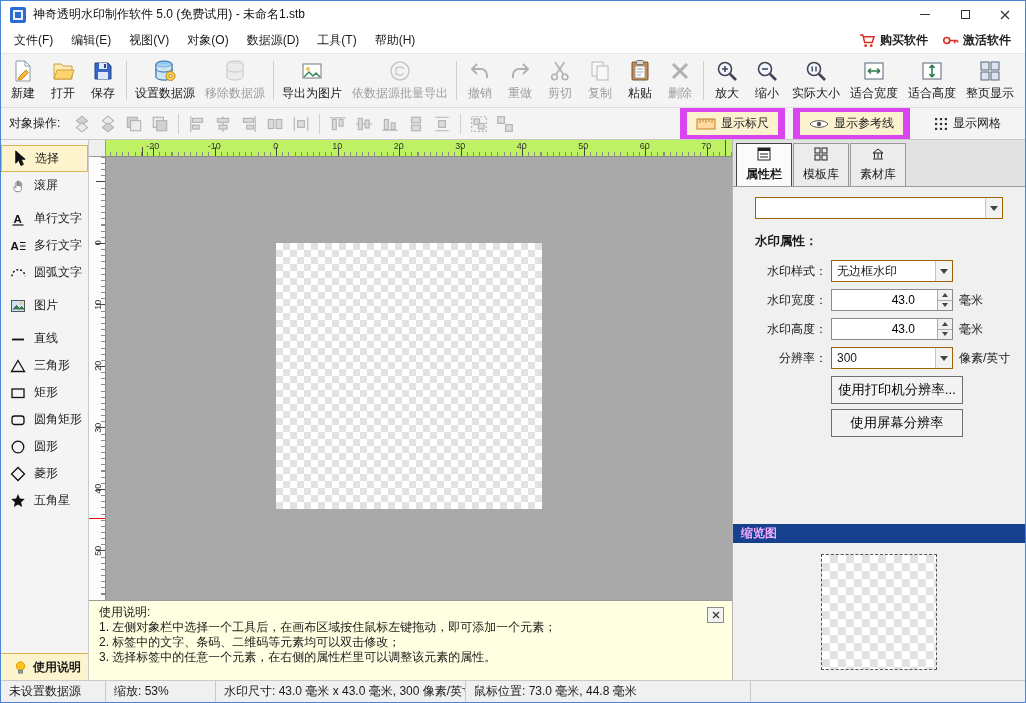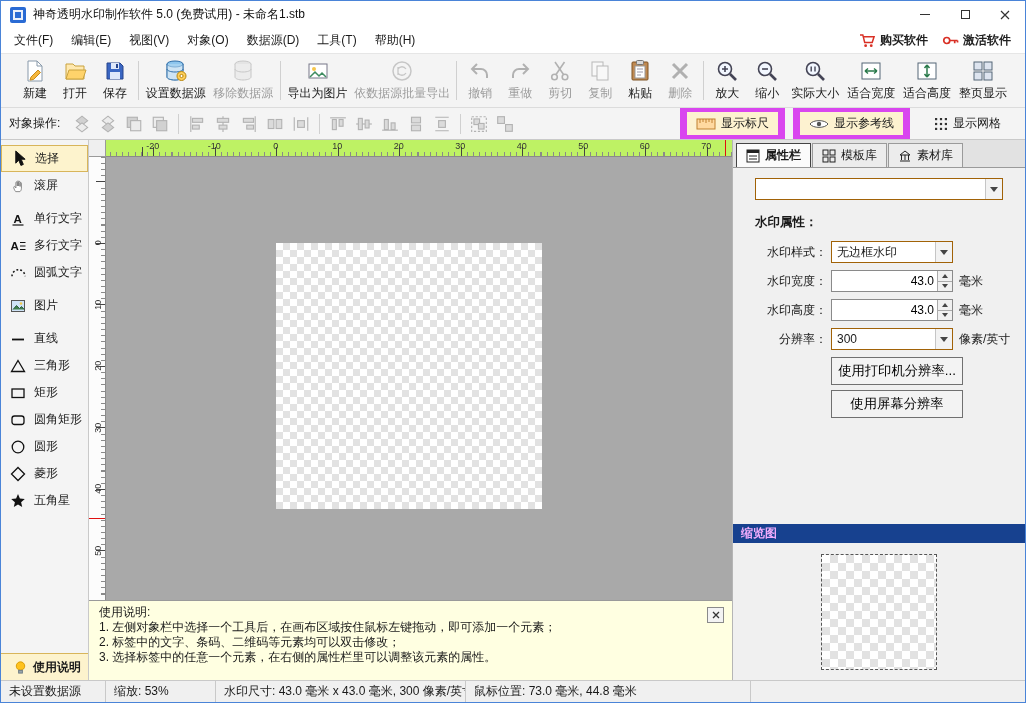--- a/index.html
+++ b/index.html
@@ -16,21 +16,21 @@
 .glyph-min { width:10px; height:1px; background:#333; }
 .glyph-max { width:9px; height:9px; border:1px solid #333; }
 
 
 .menubar { height:26px; flex:0 0 26px; display:flex; align-items:center; background:#fff; border-bottom:1px solid #e6e6e6; padding:0 4px; }
 .menu-item { padding:5px 9px; white-space:nowrap; }
 .menu-right { margin-left:auto; display:flex; align-items:center; gap:14px; padding-right:10px; }
 .menu-link { display:flex; align-items:center; gap:4px; font-weight:bold; color:#222; white-space:nowrap; }
 
 
-.toolbar { height:54px; flex:0 0 54px; background:#f4f4f4; border-bottom:1px solid #dcdcdc; display:flex; align-items:stretch; padding:1px 14px; overflow:hidden; }
+.toolbar { height:54px; flex:0 0 54px; background:#f4f4f4; border-bottom:1px solid #dcdcdc; display:flex; align-items:stretch; padding:1px 2px; overflow:hidden; }
 .tb-btn { display:flex; flex-direction:column; align-items:center; justify-content:center; gap:2px; padding:2px 5px; min-width:40px; white-space:nowrap; }
 .tb-btn.disabled { opacity:.42; filter:grayscale(100%); }
 .tb-sep { width:1px; background:#d0d0d0; margin:6px 3px; flex:0 0 1px; }
 
 
 .objectbar { height:32px; flex:0 0 32px; background:#f4f4f4; border-bottom:1px solid #c9c9c9; display:flex; align-items:center; padding:0 8px; gap:2px; overflow:hidden; }
 .ob-label { margin-right:8px; white-space:nowrap; }
 .ob-btn { width:24px; height:24px; display:flex; align-items:center; justify-content:center; }
 .ob-btn.disabled { opacity:.6; }
 .ob-sep { width:1px; height:20px; background:#d0d0d0; margin:0 4px; flex:0 0 1px; }
@@ -73,33 +73,33 @@
 .canvas-doc { position:absolute; left:187px; top:103px; width:266px; height:266px; z-index:1; }
 
 
 .helpbox { position:absolute; left:0; right:0; bottom:0; height:80px; background:#ffffe1; border-top:1px solid #9a9a9a; padding:4px 28px 4px 10px; z-index:4; line-height:15px; }
 .helpbox .close { position:absolute; right:8px; top:6px; width:17px; height:16px; border:1px solid #8a8a8a; background:#f3f3f3; display:flex; align-items:center; justify-content:center; }
 .help-title { font-weight:normal; }
 
 
 .rightpanel { width:293px; flex:0 0 293px; background:#f0f0f0; border-left:1px solid #b5b5b5; display:flex; flex-direction:column; min-height:0; }
 .tabs { display:flex; padding:3px 3px 0; background:#e2e2e2; border-bottom:1px solid #9a9a9a; gap:1px; }
-.tab { display:flex; align-items:center; gap:5px; padding:3px 9px; border:1px solid #9a9a9a; border-bottom:none; background:#ececec; white-space:nowrap; }
+.tab { display:flex; align-items:center; gap:5px; padding:3px 9px; border:1px solid #9a9a9a; border-bottom:none; background:#ececec; white-space:nowrap;flex-direction:column; }
 .tab.active { background:#fbfbfb; border-color:#444; font-weight:bold; }
 .panel-body { padding:10px 22px 0; flex:1; min-height:0; }
 .combo { height:22px; background:#fff; border:1px solid #a16207; display:flex; align-items:center; }
 .combo .val { flex:1; padding:0 5px; white-space:nowrap; overflow:hidden; }
 .combo .arrow-btn { width:17px; align-self:stretch; display:flex; align-items:center; justify-content:center; border-left:1px solid #c5c5c5; background:#f2f2f2; }
 .tri-down { width:0; height:0; border-left:4px solid transparent; border-right:4px solid transparent; border-top:5px solid #444; }
 .section-title { font-weight:bold; font-size:12.5px; margin:14px 0 10px; }
 .field-row { display:flex; align-items:center; margin-bottom:7px; }
 .field-label { width:72px; flex:0 0 72px; text-align:right; margin-right:4px; white-space:nowrap; }
 .field-control { width:122px; flex:0 0 122px; }
 .unit { margin-left:6px; white-space:nowrap; }
-.spin { height:22px; background:#fff; border:1px solid #8a8a8a; display:flex; }
+.spin { height:22px; background:#fff; border:1px solid #8a8a8a; display:flex;gap:19px; }
 .spin input { flex:1; min-width:0; border:none; outline:none; text-align:right; padding:0 3px; font:inherit; background:transparent; }
 .spin-btns { width:15px; flex:0 0 15px; display:flex; flex-direction:column; border-left:1px solid #aaa; }
 .spin-btns .sb { flex:1; display:flex; align-items:center; justify-content:center; background:#f0f0f0; }
 .spin-btns .sb + .sb { border-top:1px solid #aaa; }
 .tri-up-s { width:0; height:0; border-left:3px solid transparent; border-right:3px solid transparent; border-bottom:4px solid #444; }
 .tri-down-s { width:0; height:0; border-left:3px solid transparent; border-right:3px solid transparent; border-top:4px solid #444; }
 .panel-btn { display:block; width:132px; margin:5px 0 0 76px; padding:4px 4px; background:#f3f3f3; border:1px solid #707070; text-align:center; white-space:nowrap; }
 .thumb-header { height:19px; flex:0 0 19px; background:#17418f; color:#f0abfc; font-weight:bold; display:flex; align-items:center; padding:0 8px; }
 .thumb-body { height:137px; flex:0 0 137px; display:flex; align-items:center; justify-content:center; background:#f0f0f0; }
 .thumb-canvas { width:114px; height:114px; outline:1px dashed #555; background-position:0 0,8px 8px !important; background-size:16px 16px !important; }

